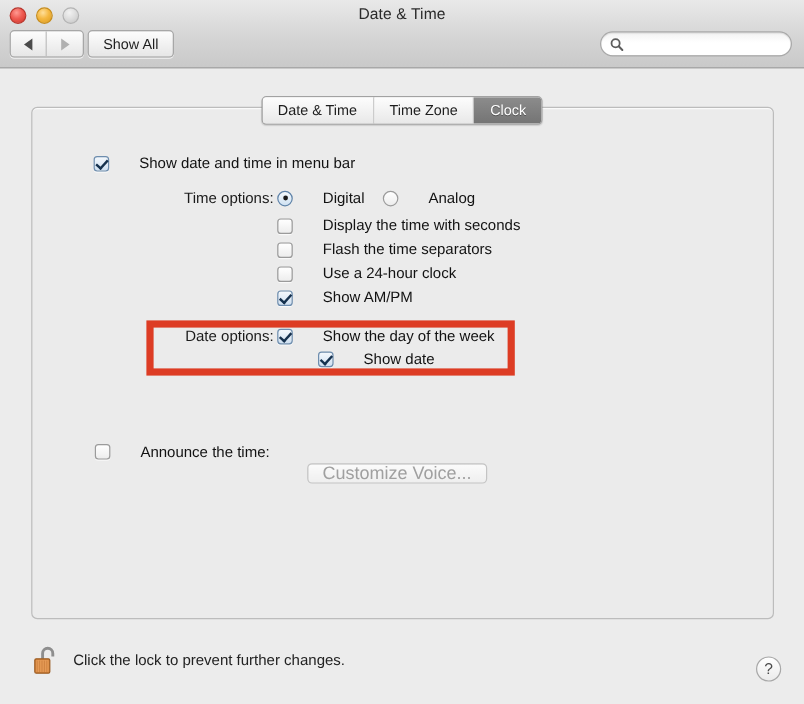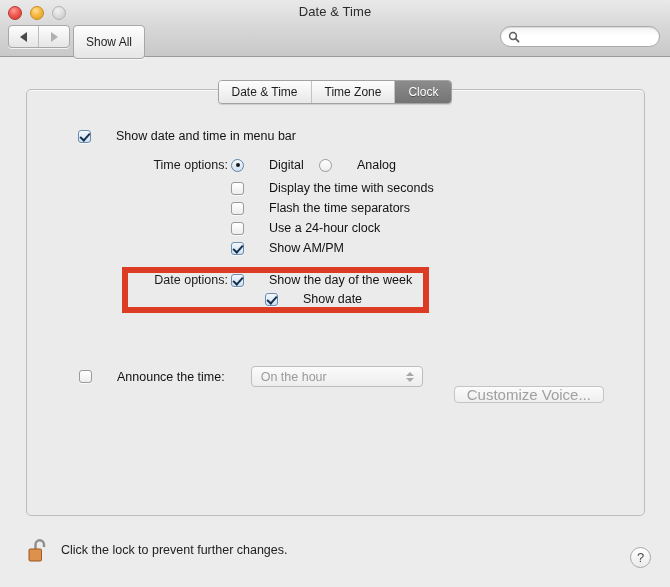--- a/index.html
+++ b/index.html
@@ -89,21 +89,21 @@
     width: 0; height: 0;
     border-top: 5px solid transparent;
     border-bottom: 5px solid transparent;
   }
   #tri-back { border-right: 7px solid #4a4a4a; }
   #tri-fwd  { border-left: 7px solid #b0b0b0; }
 
   #show-all {
     position: absolute;
     left: 73px; top: 25px;
-    height: 34px;
+    height: 23px;
     padding: 0 12px;
     display: flex;
     align-items: center;
     font-size: 12px;
     color: #1f1f1f;
     border: 1px solid #a7a7a7;
     border-radius: 4px;
     background: linear-gradient(to bottom, #fdfdfd 0%, #e6e6e6 100%);
     box-shadow: 0 1px 0 rgba(255,255,255,0.75);
     box-sizing: border-box;
@@ -436,27 +436,20 @@
   <div class="row" style="left:231px; top:292px;margin-left:34px;">
     <span class="checkbox checked"></span>
     <span class="ctl-label">Show date</span>
   </div>
 
   <div id="annotation-box"></div>
 
   <div class="row" style="left:79px; top:350px;border-radius:10px;">
     <span class="checkbox"></span>
     <span class="ctl-label">Announce the time:</span>
-    <span id="announce-popup">
-      <span class="value">On the hour</span>
-      <span id="popup-arrows">
-        <span class="arr up"></span>
-        <span class="arr down"></span>
-      </span>
-    </span>
     <span id="customize-voice">Customize Voice...</span>
   </div>
 
   <div id="lock-row">
     <span style="line-height:0;">
       <svg width="22" height="26" viewBox="0 0 22 26">
         <path d="M7.5 12 V7.5 A4.2 4.2 0 0 1 16 7.5 V10" fill="none" stroke="#8e8e8e" stroke-width="2.4"></path>
         <rect x="1" y="12" width="12.5" height="12" rx="1.2" fill="#d9863f" stroke="#9b5c22" stroke-width="1"></rect>
         <rect x="2" y="13" width="10.5" height="10" rx="0.8" fill="#e59a55"></rect>
         <line x1="3" y1="13.5" x2="3" y2="23" stroke="#cf8340" stroke-width="0.8"></line>

